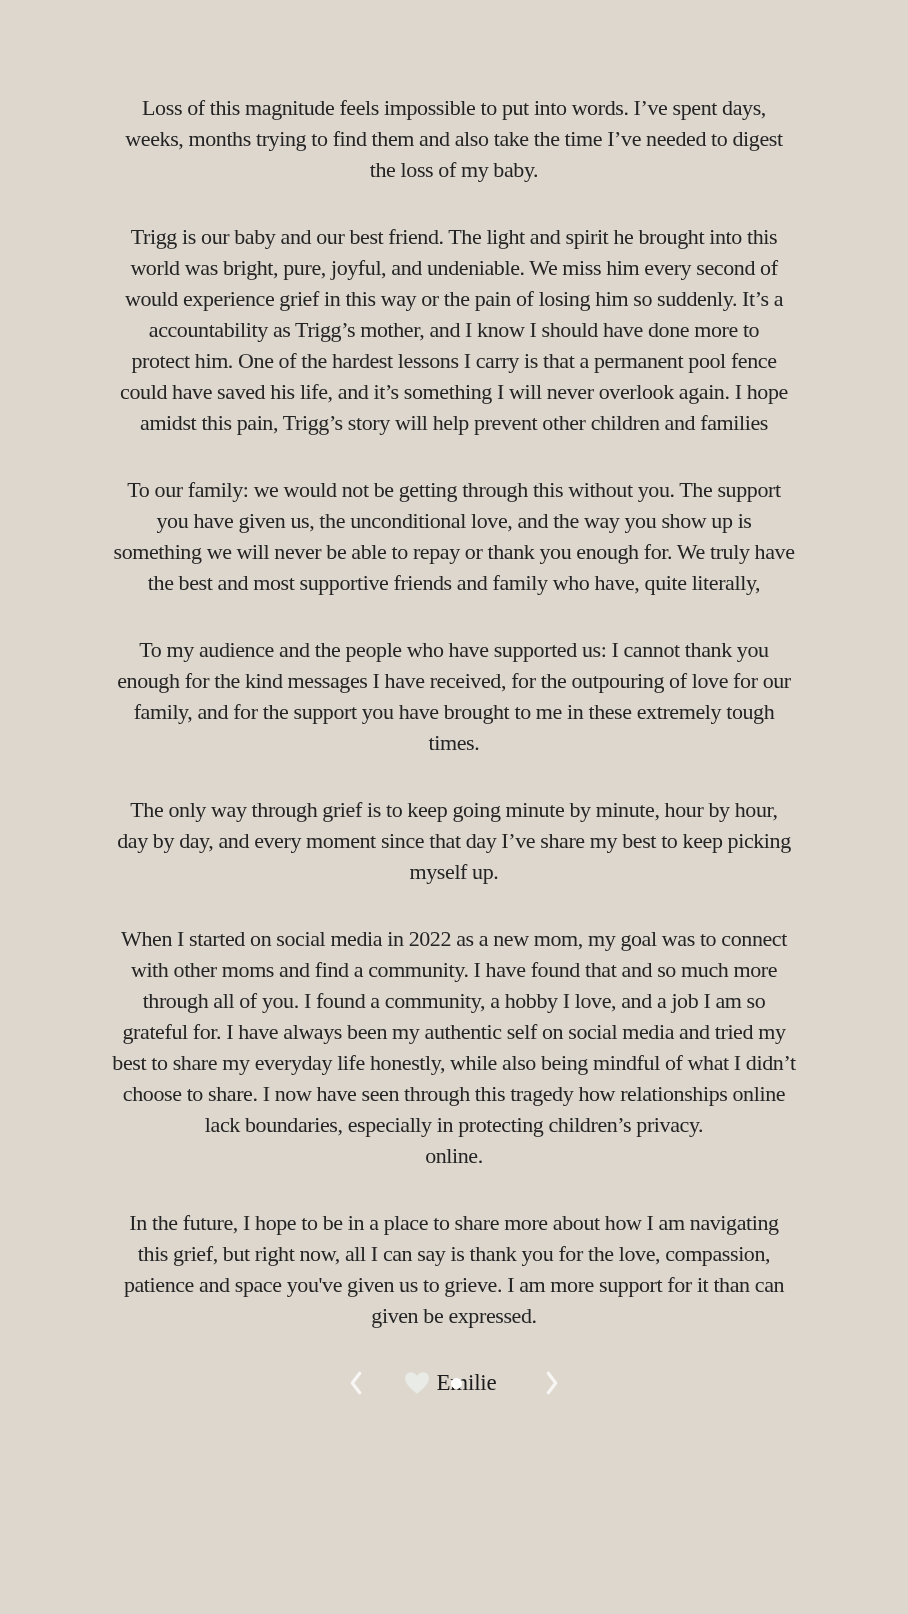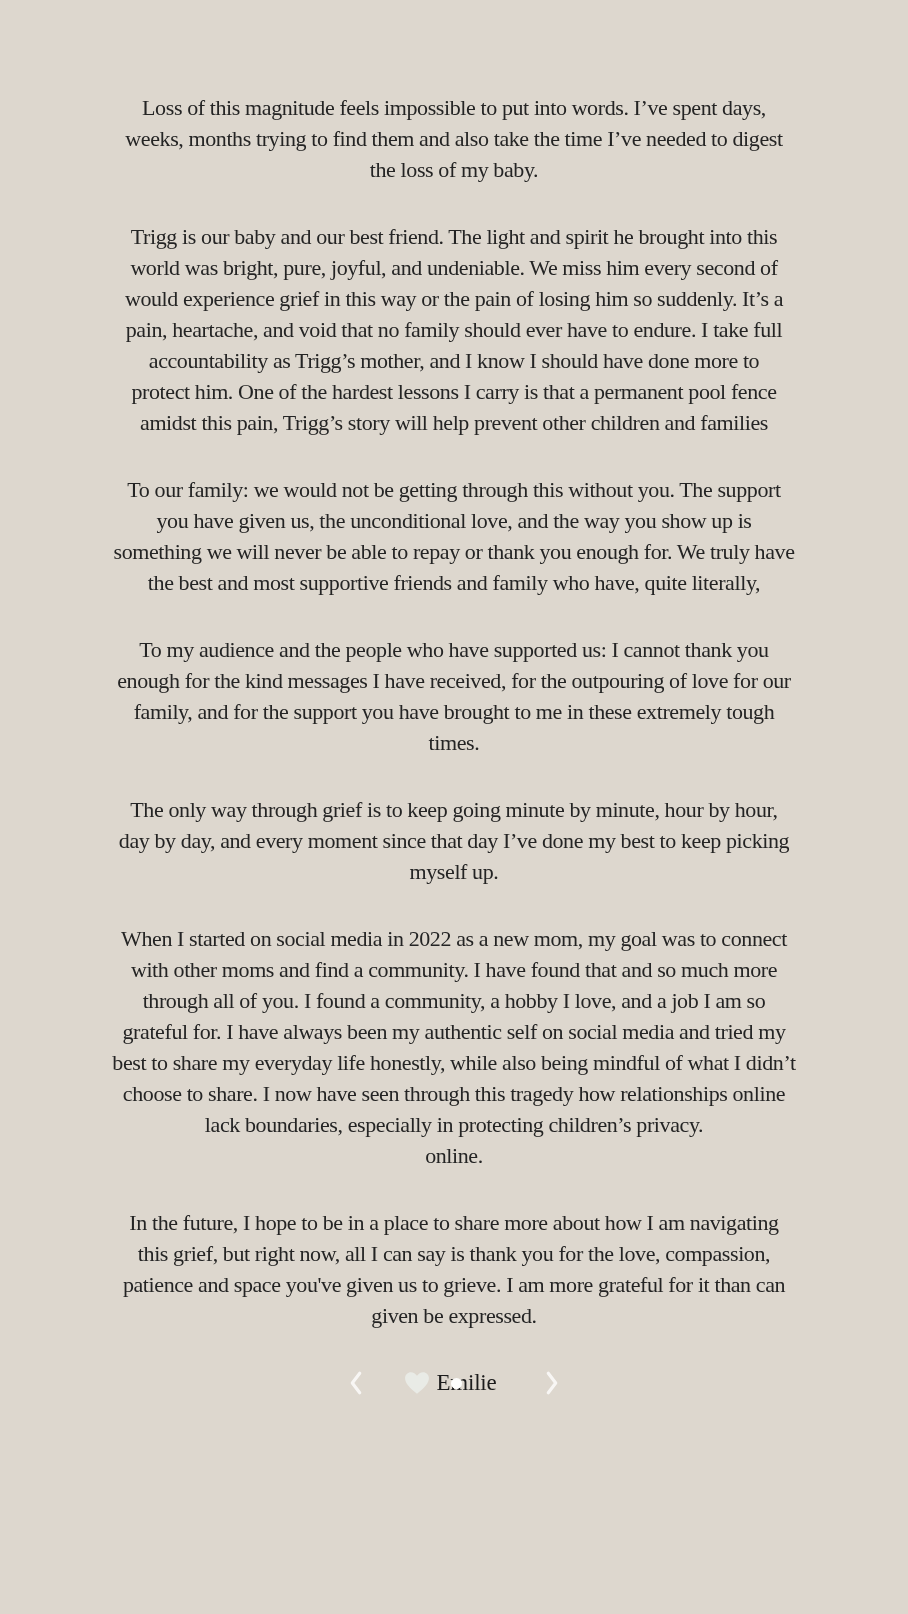--- a/index.html
+++ b/index.html
@@ -75,56 +75,56 @@
 <div class="statement">
     <div class="para">
       <div class="line">Loss of this magnitude feels impossible to put into words. I’ve spent days,</div>
       <div class="line">weeks, months trying to find them and also take the time I’ve needed to digest</div>
       <div class="line">the loss of my baby.</div>
     </div>
     <div class="para">
       <div class="line">Trigg is our baby and our best friend. The light and spirit he brought into this</div>
       <div class="line">world was bright, pure, joyful, and undeniable. We miss him every second of</div>
       <div class="line">would experience grief in this way or the pain of losing him so suddenly. It’s a</div>
-      <div class="line">pain, heartache, and void that no family should ever have to endure. I take full</div>
       <div class="line">accountability as Trigg’s mother, and I know I should have done more to</div>
       <div class="line">protect him. One of the hardest lessons I carry is that a permanent pool fence</div>
+      <div class="line">could have saved his life, and it’s something I will never overlook again. I hope</div>
       <div class="line">amidst this pain, Trigg’s story will help prevent other children and families</div>
     </div>
     <div class="para">
       <div class="line">To our family: we would not be getting through this without you. The support</div>
       <div class="line">you have given us, the unconditional love, and the way you show up is</div>
       <div class="line">something we will never be able to repay or thank you enough for. We truly have</div>
       <div class="line">the best and most supportive friends and family who have, quite literally,</div>
     </div>
     <div class="para">
       <div class="line">To my audience and the people who have supported us: I cannot thank you</div>
       <div class="line">enough for the kind messages I have received, for the outpouring of love for our</div>
       <div class="line">family, and for the support you have brought to me in these extremely tough</div>
       <div class="line">times.</div>
     </div>
     <div class="para">
       <div class="line">The only way through grief is to keep going minute by minute, hour by hour,</div>
-      <div class="line">day by day, and every moment since that day I’ve done my best to keep picking</div>
+      <div class="line">day by day, and every moment since that day I’ve share my best to keep picking</div>
       <div class="line">myself up.</div>
     </div>
     <div class="para">
       <div class="line">When I started on social media in 2022 as a new mom, my goal was to connect</div>
       <div class="line">with other moms and find a community. I have found that and so much more</div>
       <div class="line">through all of you. I found a community, a hobby I love, and a job I am so</div>
       <div class="line">grateful for. I have always been my authentic self on social media and tried my</div>
       <div class="line">best to share my everyday life honestly, while also being mindful of what I didn’t</div>
       <div class="line">choose to share. I now have seen through this tragedy how relationships online</div>
       <div class="line">lack boundaries, especially in protecting children’s privacy.</div>
       <div class="line">online.</div>
     </div>
     <div class="para">
       <div class="line">In the future, I hope to be in a place to share more about how I am navigating</div>
       <div class="line">this grief, but right now, all I can say is thank you for the love, compassion,</div>
-      <div class="line">patience and space you've given us to grieve. I am more grateful for it than can</div>
+      <div class="line">patience and space you've given us to grieve. I am more support for it than can</div>
       <div class="line">given be expressed.</div>
     </div>
   </div>
 
 <div class="footer">
   <svg class="chev chev-left" viewBox="0 0 20 30">
     <polyline points="14,4.5 6,15 14,25.5" fill="none" stroke="rgba(255,255,255,0.78)" stroke-width="3.4" stroke-linecap="round" stroke-linejoin="round"></polyline>
   </svg>
   <svg class="heart" viewBox="0 0 24 22">
     <path d="M12 21 C5 15 1 11 1 6.5 C1 3.2 3.6 1 6.4 1 C8.6 1 10.8 2.3 12 4.4 C13.2 2.3 15.4 1 17.6 1 C20.4 1 23 3.2 23 6.5 C23 11 19 15 12 21 Z" fill="#e9ebe6"></path>

